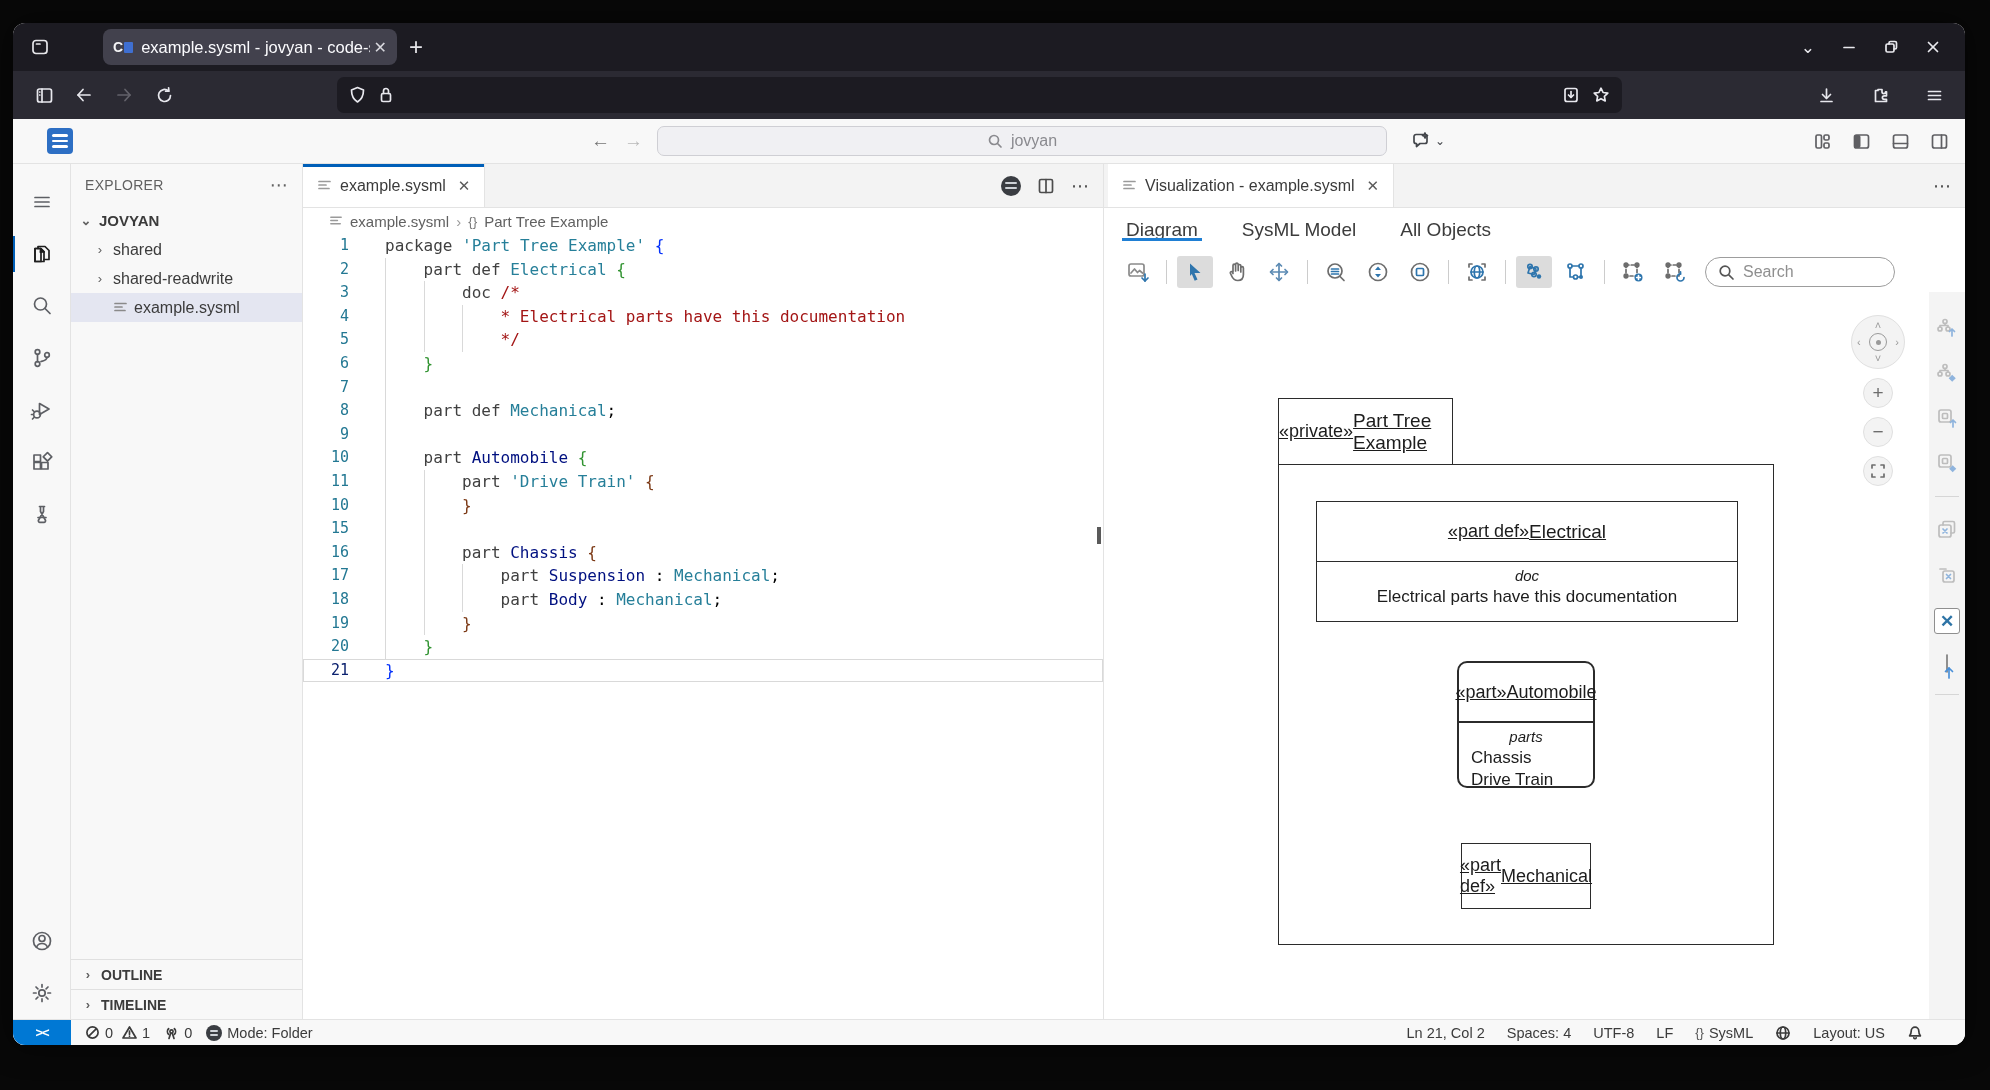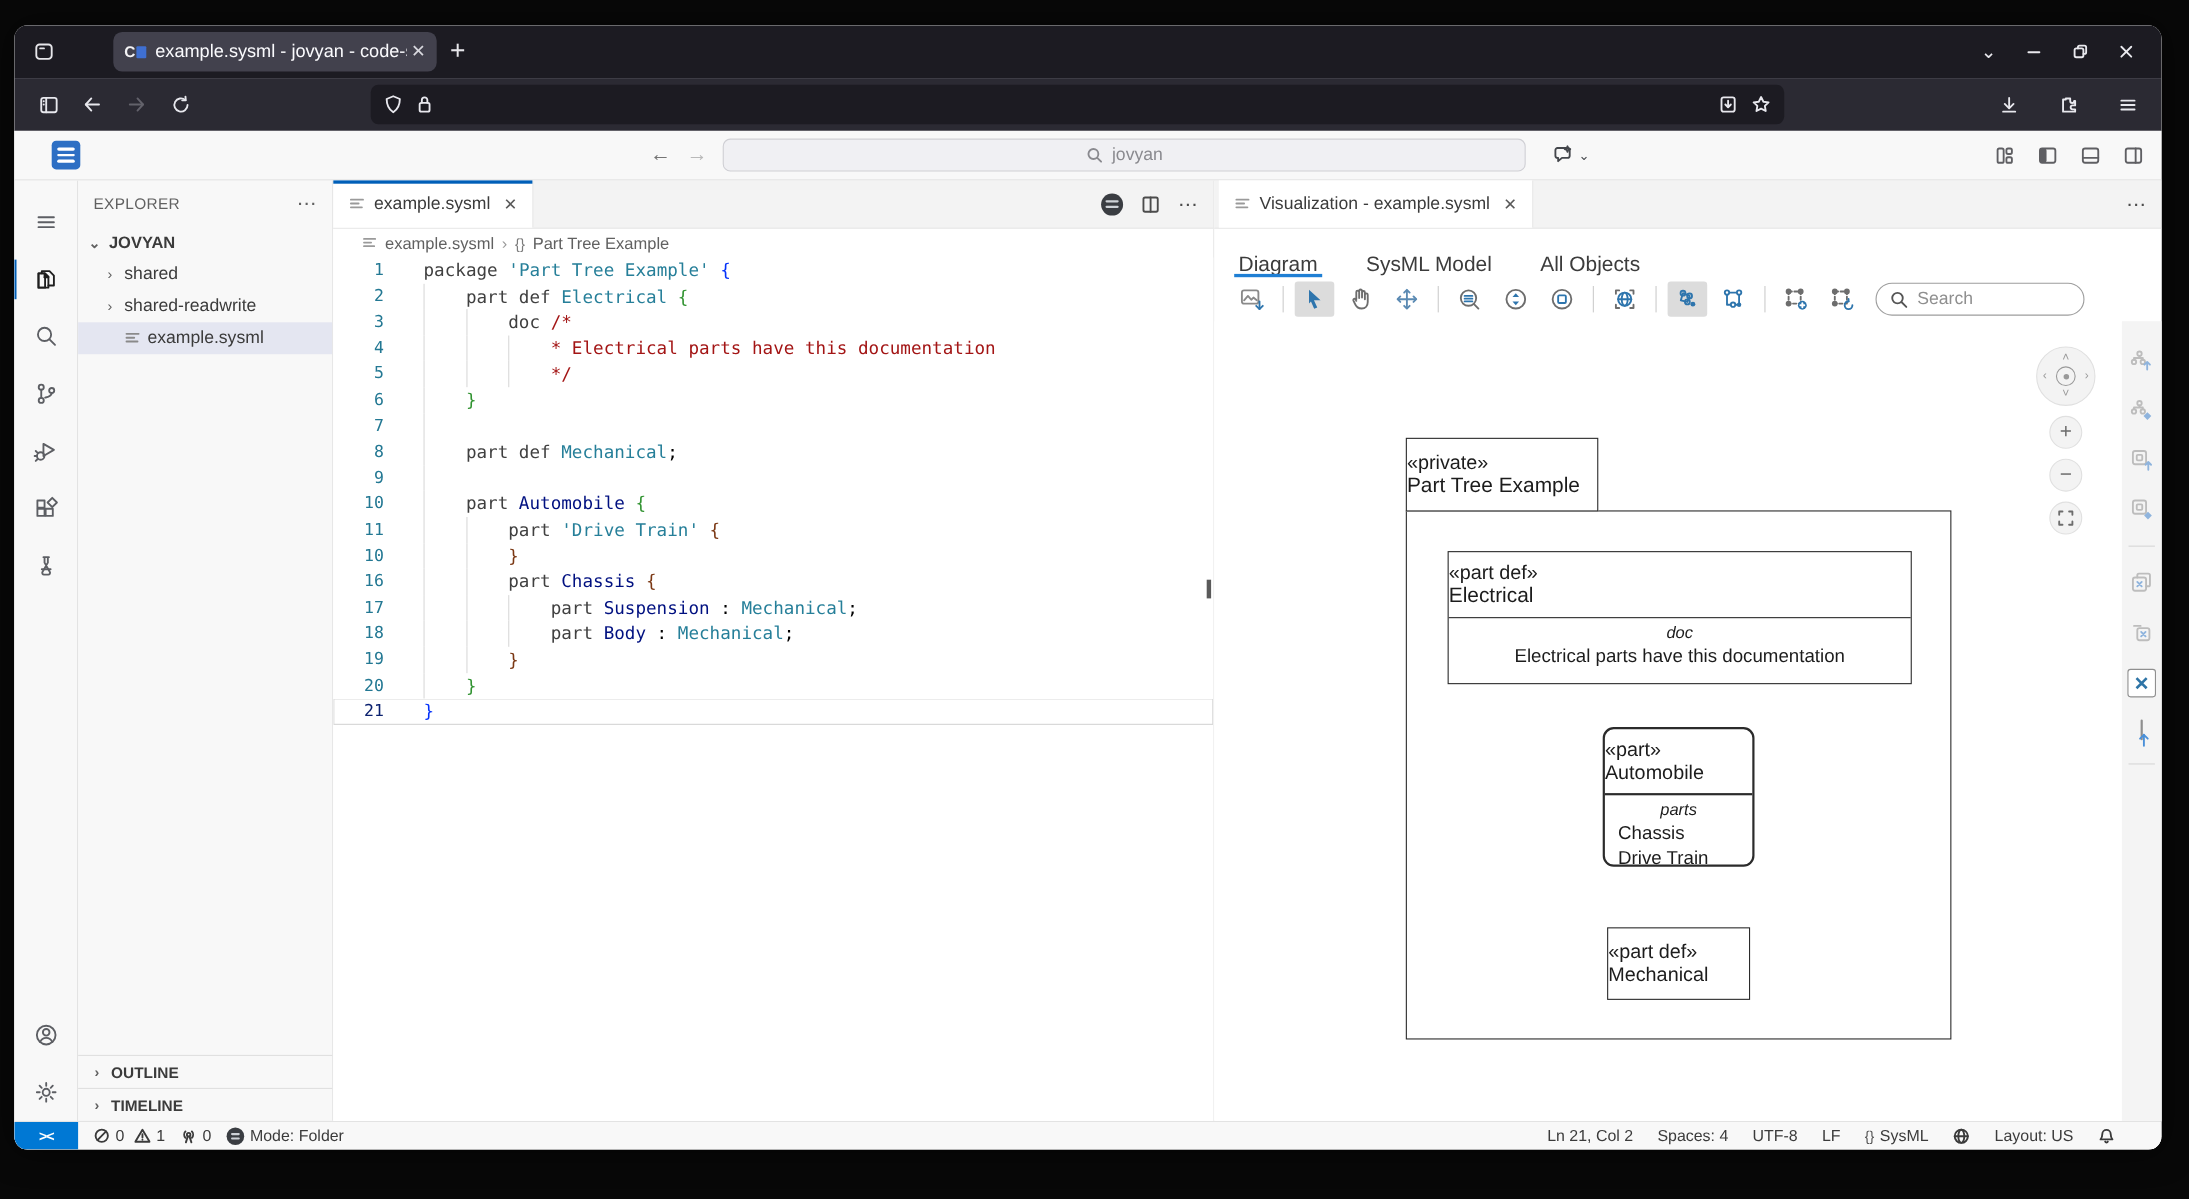--- a/index.html
+++ b/index.html
@@ -94,33 +94,33 @@
   .cl.cur { box-shadow:inset 0 0 0 1px #d9d9d9; }
   .cl.cur .num { color:#0b216f; }
   .gl { position:absolute; top:0; bottom:0; width:1px; background:#d9d9d9; }
   .c-k{color:#404040} .c-t{color:#267f99} .c-v{color:#001080} .c-c{color:#a31515}
   .c-p{color:#000} .c-b1{color:#0431fa} .c-b2{color:#319331} .c-b3{color:#7b3814}
   .ruler-mark { position:absolute; right:2px; top:293px; width:4px; height:17px; background:#5a5a5a; }
 
   
   .group2 { flex:1; display:flex; flex-direction:column; border-left:1px solid #e3e3e3; background:#fff; min-height:0; }
   .webview { flex:1; display:flex; flex-direction:column; min-height:0; background:#fff; }
-  .viewtabs { height:44px; flex:none; display:flex; align-items:flex-end; gap:44px; padding-left:22px; font-size:19px; color:#3c3c3c; }
+  .viewtabs { height:44px; flex:none; display:flex; align-items:center; gap:44px; padding-left:22px; font-size:19px; color:#3c3c3c; }
   .vtab { display:flex; align-items:center; position:relative; }
   .vtab.active::after { content:""; position:absolute; left:-4px; right:-4px; bottom:0; height:3px; background:#1f7fd4; }
   .viztoolbar { height:40px; flex:none; display:flex; align-items:center; padding:0 10px 0 16px; gap:6px; }
   .vt-btn { width:36px; height:32px; border-radius:3px; display:flex; align-items:center; justify-content:center; color:#2e75ad; }
   .vt-btn.sel { background:#dcdcdc; }
   .vt-sep { width:1px; height:24px; background:#cccccc; margin:0 4px; }
   .viz-search { margin-left:auto; margin-right:60px; width:190px; height:30px; border:1.4px solid #9d9d9d; border-radius:15px;
                 display:flex; align-items:center; gap:8px; padding:0 12px; color:#8f8f8f; font-size:16px; }
 
   .canvas { flex:1; position:relative; background:#fff; min-height:0; }
   .dg { position:absolute; border:1.6px solid #2b2b2b; background:#fff; color:#1c1c1c; }
-  .dg .hdr { display:flex; flex-direction:column; align-items:flex-start; justify-content:center; }
+  .dg .hdr { display:flex; flex-direction:row; align-items:center; justify-content:center;text-decoration:underline; }
   .st { font-size:18px; } .nm { font-size:19px; }
   .dg-div { border-top:1.6px solid #2b2b2b; }
   .it-label { font-style:italic; font-size:15px; text-align:center; padding-top:5px; }
 
   
   .navpad { position:absolute; display:flex; flex-direction:column; align-items:center; gap:9px; }
   .pad { width:54px; height:54px; border-radius:50%; background:#f3f3f3; border:1px solid #e0e0e0; position:relative; color:#9a9a9a; }
   .pad .c { position:absolute; left:50%; top:50%; transform:translate(-50%,-50%); width:18px; height:18px; border:1.6px solid #9a9a9a; border-radius:50%; display:flex; align-items:center; justify-content:center; }
   .pad .c i { width:5px; height:5px; background:#9a9a9a; border-radius:50%; }
   .pad span { position:absolute; font-size:11px; line-height:1; }
@@ -534,20 +534,26 @@
               <span class="gl" style="left: 82px;"></span>
               <span class="gl" style="left: 120.532px;"></span>
               <span class="num">11</span>
               <span class="txt"><span class="c-p">        </span><span class="c-k">part</span><span class="c-p"> </span><span class="c-t">'Drive Train'</span><span class="c-p"> </span><span class="c-b3">{</span></span>
             </div>
             <div class="cl">
               <span class="gl" style="left: 82px;"></span>
               <span class="gl" style="left: 120.532px;"></span>
               <span class="num">10</span>
               <span class="txt"><span class="c-p">        </span><span class="c-b3">}</span></span>
+            </div>
+            <div class="cl">
+              <span class="gl" style="left: 82px;"></span>
+              <span class="gl" style="left: 120.532px;"></span>
+              <span class="num">15</span>
+              <span class="txt"></span>
             </div>
             <div class="cl">
               <span class="gl" style="left: 82px;"></span>
               <span class="gl" style="left: 120.532px;"></span>
               <span class="num">16</span>
               <span class="txt"><span class="c-p">        </span><span class="c-k">part</span><span class="c-p"> </span><span class="c-v">Chassis</span><span class="c-p"> </span><span class="c-b3">{</span></span>
             </div>
             <div class="cl">
               <span class="gl" style="left: 82px;"></span>
               <span class="gl" style="left: 120.532px;"></span>

